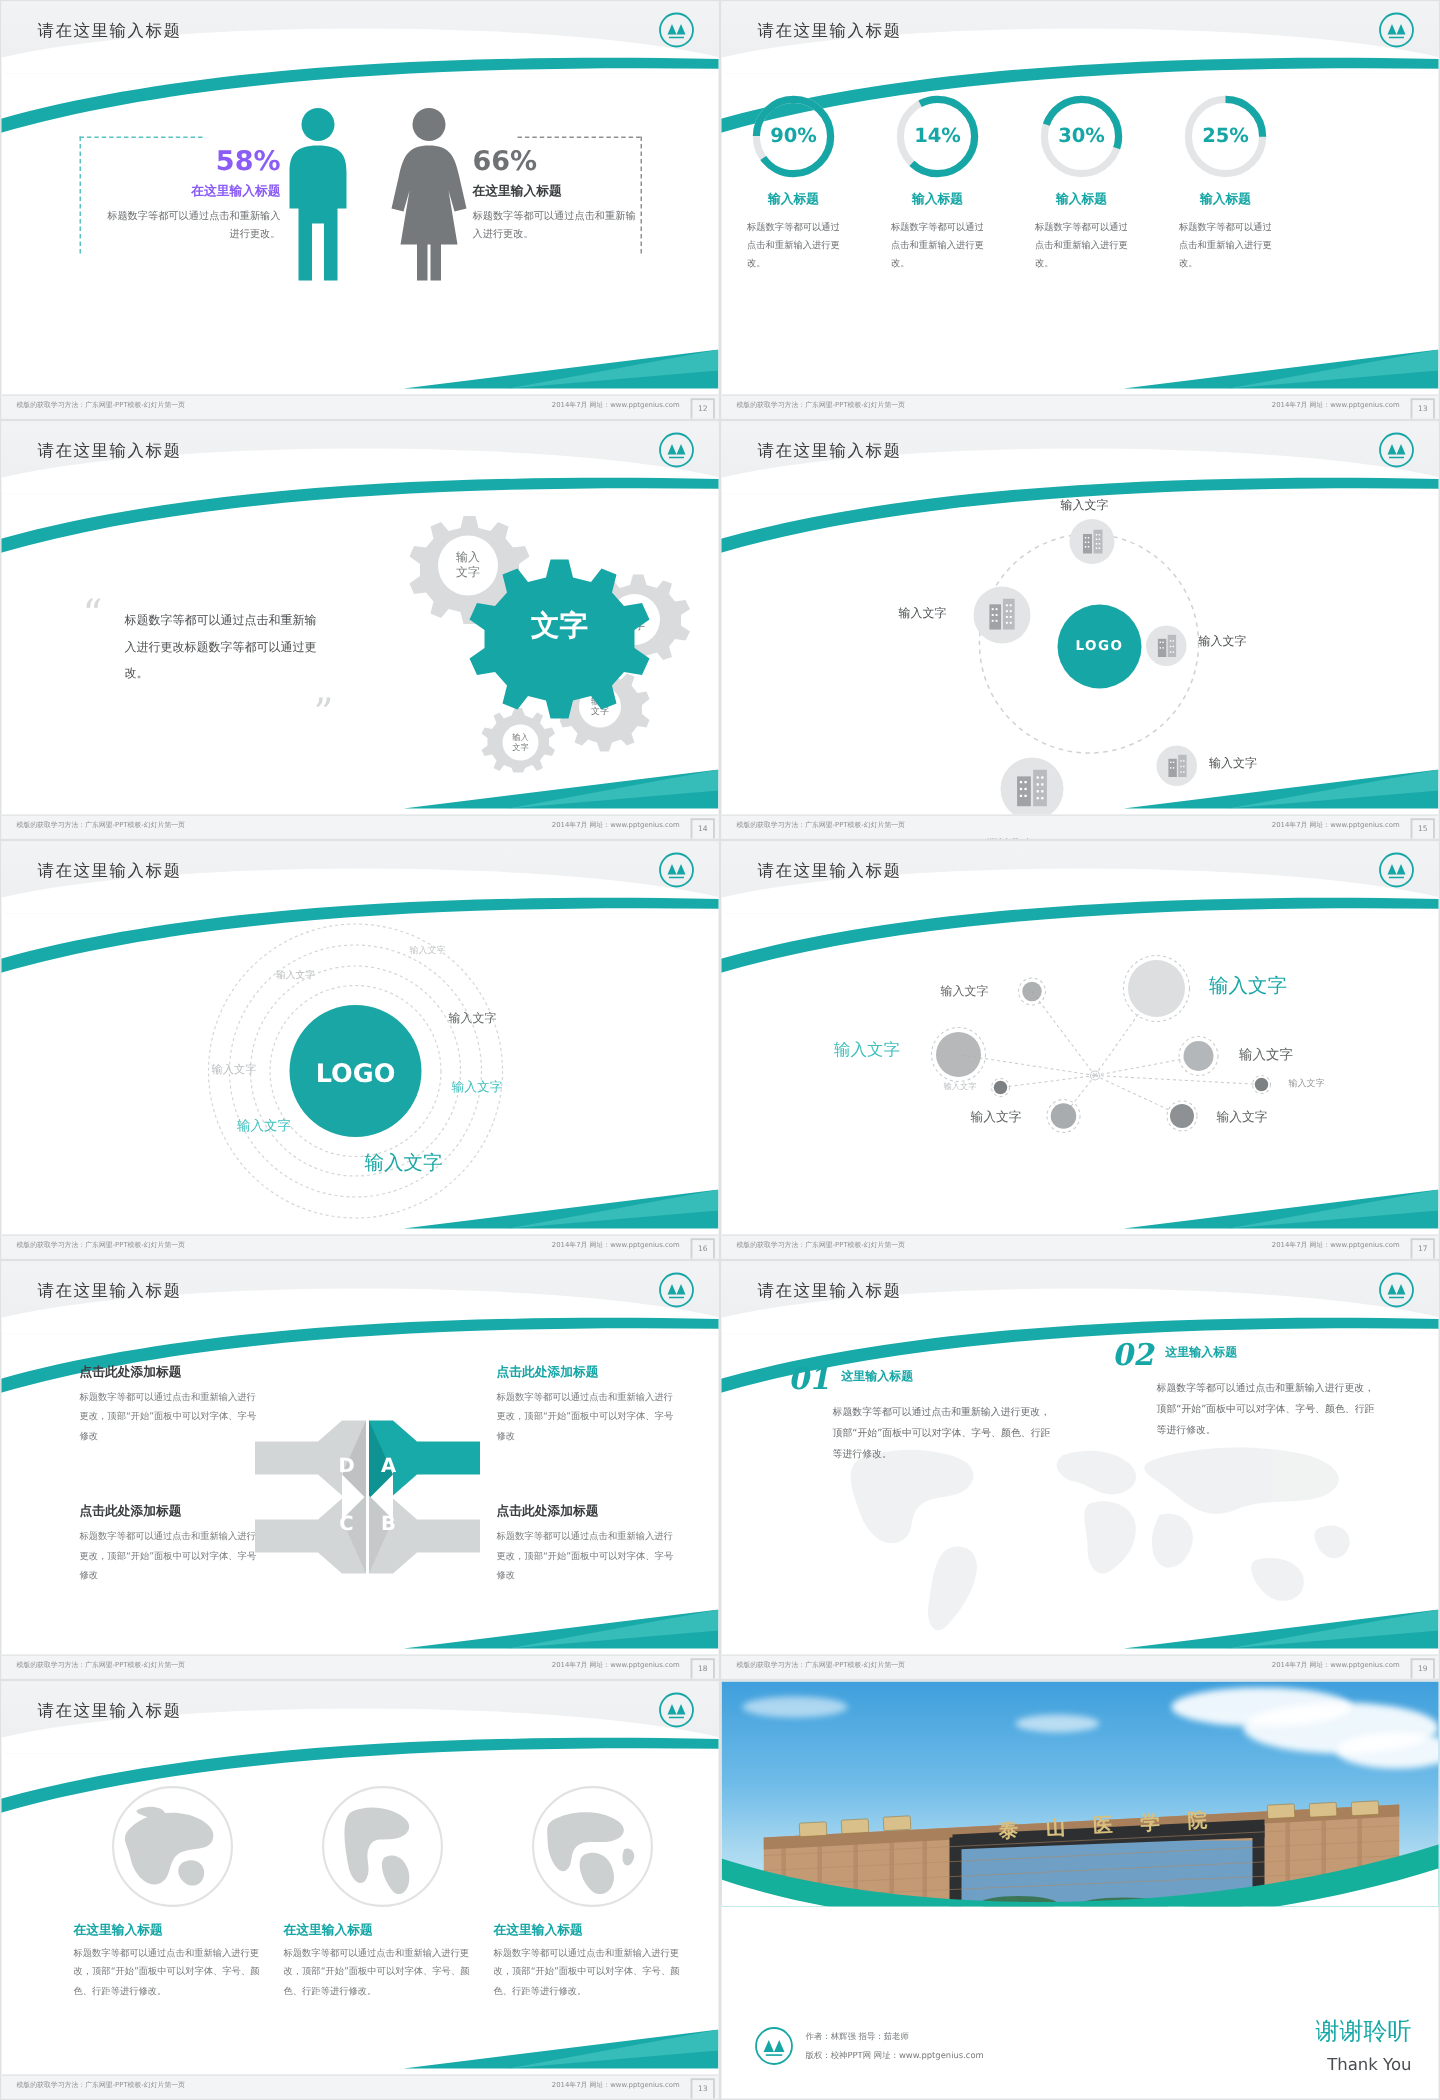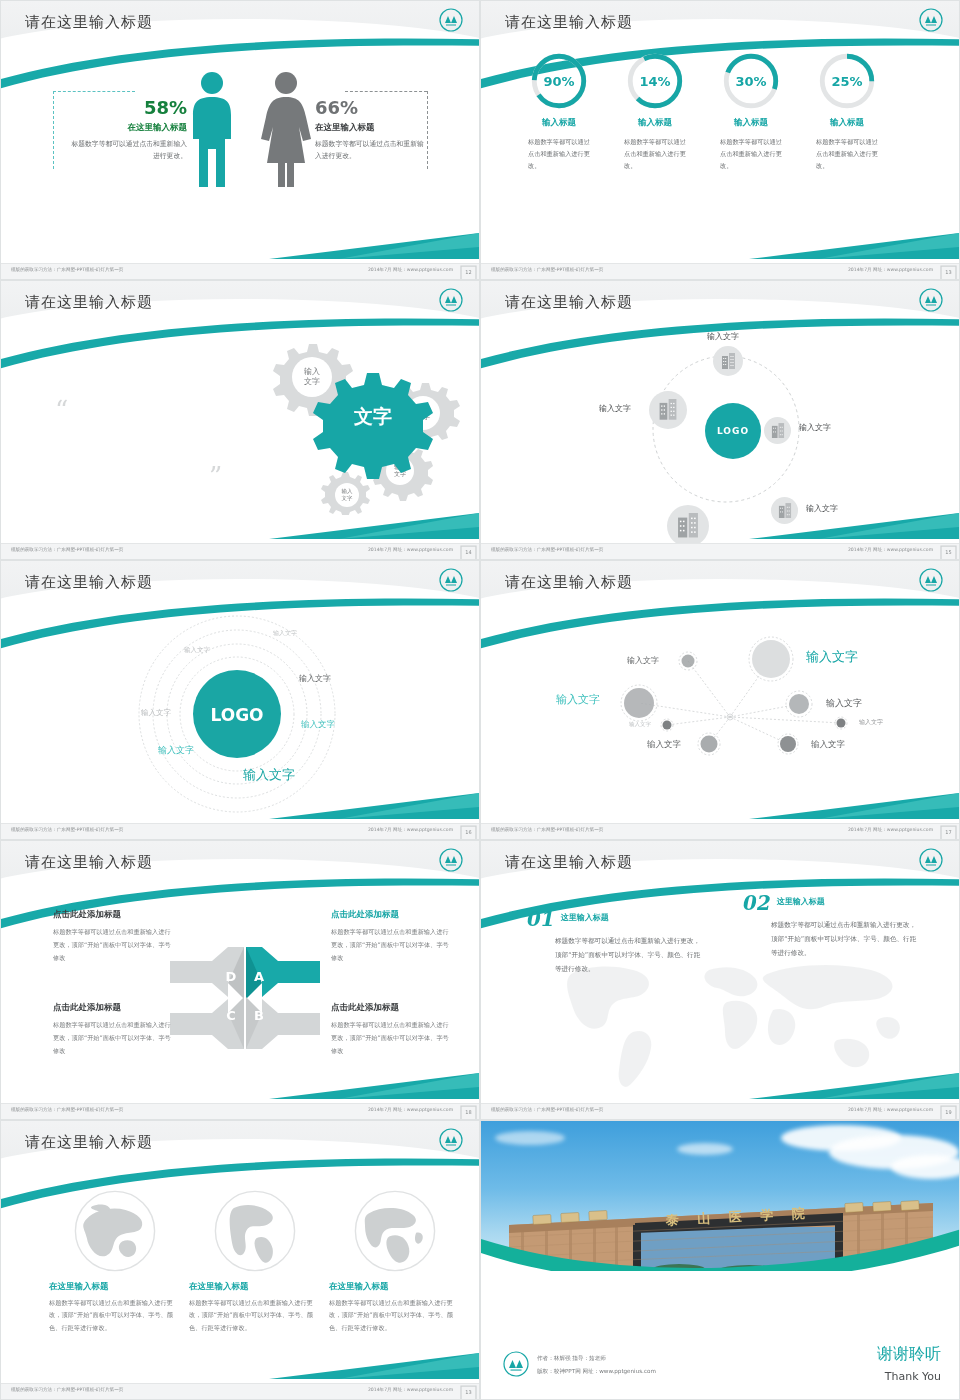--- a/index.html
+++ b/index.html
@@ -13,21 +13,21 @@
   .slide {
     position:relative; width:480px; height:280px;
     background:#ffffff; overflow:hidden;
     border:1px solid #dfe2e3;
   }
   
   .hdr { position:absolute; left:0; top:0; width:100%; height:48px;
          background:linear-gradient(#f2f3f4,#eceeef); overflow:hidden; }
   .hdr .curve { position:absolute; left:-40px; top:18px; width:560px; height:120px;
          border-radius:50%/40px; background:#ffffff; }
-  .title { position:absolute; left:24px; top:12px; font-size:15px; color:#3c3c3c;
+  .title { position:absolute; left:24px; top:12px; font-size:11px; color:#3c3c3c;
            letter-spacing:1px; z-index:4; }
   .logo { position:absolute; right:16px; top:7px; width:24px; height:24px; z-index:5; }
   .logo svg { display:block; }
   
   .swoosh { position:absolute; left:-60px; top:36px; width:600px; height:70px;
             overflow:hidden; z-index:3; pointer-events:none; }
   .swoosh svg { display:block; }
   
   .wedge { position:absolute; right:0; bottom:16px; width:210px; height:30px; z-index:2; }
   .wedge svg { display:block; }
@@ -39,25 +39,25 @@
   .pg { position:absolute; right:4px; top:2.5px; font-size:4px; color:#8a8d8f;
         border:1px solid #cfd2d3; padding:0 3px; line-height:10px; transform:scale(1.25); }
   .body { position:absolute; left:0; top:48px; width:100%; height:216px; z-index:3; }
 
   
   .s1-wrap { position:absolute; left:0; top:10px; width:480px; height:160px; }
   .s1-br { position:absolute; border:1px dashed #9fa3a5; }
   .s1-num { font-size:18px; font-weight:bold; }
   .s1-sub { font-size:8.5px; font-weight:bold; margin-top:4px; }
   .s1-txt { font-size:6.8px; color:#6b6e70; line-height:1.75; margin-top:5px; }
-  .teal { color:#15803d; }
+  .teal { color:#8b5cf6; }
   .gray { color:#6f7274; }
 
   
-  .donuts { position:absolute; top:4px; left:0; width:444px; display:flex; justify-content:center; }
+  .donuts { position:absolute; top:14px; left:0; width:444px; display:flex; justify-content:flex-start; }
   .dcol { width:96px; text-align:center; }
   .dnum { position:absolute; width:100%; top:50%; left:0; transform:translateY(-50%);
           font-size:13px; font-weight:bold; color:#17a6a6; }
   .dring { position:relative; width:56px; height:56px; margin:0 auto; }
   .dlab { margin-top:8px; font-size:8.5px; font-weight:bold; color:#17a6a6; }
   .ddesc { margin-top:7px; font-size:6.2px; color:#6b6e70; line-height:1.9; width:62px; margin-left:auto; margin-right:auto; text-align:left; }
 
   
   .quote-mark { font-size:26px; color:#d6d8d9; font-family:"DejaVu Serif",serif; line-height:.6; }
   .s3-txt { font-size:8px; color:#4a4d4f; line-height:2.2; }
@@ -256,20 +256,21 @@
     <div class="logo">
       <svg viewBox="0 0 24 24">
           <circle cx="12" cy="12" r="11" fill="none" stroke="#17a6a6" stroke-width="1.2"></circle>
           <path d="M6 15 L9 8 L12 15 L15 8 L18 15 Z" fill="#17a6a6"></path>
           <rect x="7" y="16.5" width="10" height="1" fill="#17a6a6"></rect>
         </svg>
     </div>
     <div class="body">
       <div class="quote-mark" style="position:absolute;left:54px;top:74px;">“</div>
       <div class="quote-mark" style="position:absolute;left:208px;top:140px;">”</div>
+      <div class="s3-txt" style="position:absolute;left:82px;top:76px;width:128px;">标题数字等都可以通过点击和重新输入进行更改标题数字等都可以通过更改。</div>
 
       <svg style="position:absolute;left:222px;top:2px;" width="248" height="184" viewBox="0 0 248 184">
         <g fill="#d9dbdc">
           <path d="M64,20 l7,-3 l5,6 l8,-2 l2,-8 l8,0 l2,8 l8,2 l5,-6 l7,3 l-2,8 l5,6 l8,-1 l3,7 l-7,5 l0,8 l7,5 l-3,7 l-8,-1 l-5,6 l2,8 l-7,3 l-5,-6 l-8,2 l-2,8 l-8,0 l-2,-8 l-8,-2 l-5,6 l-7,-3 l2,-8 l-5,-6 l-8,1 l-3,-7 l7,-5 l0,-8 l-7,-5 l3,-7 l8,1 l5,-6 Z"></path>
           <circle cx="89" cy="46" r="20" fill="#fff"></circle>
         </g>
         <text x="89" y="43" text-anchor="middle" font-size="8" fill="#76797b">输入</text>
         <text x="89" y="53" text-anchor="middle" font-size="8" fill="#76797b">文字</text>
 
         <g fill="#d9dbdc">

